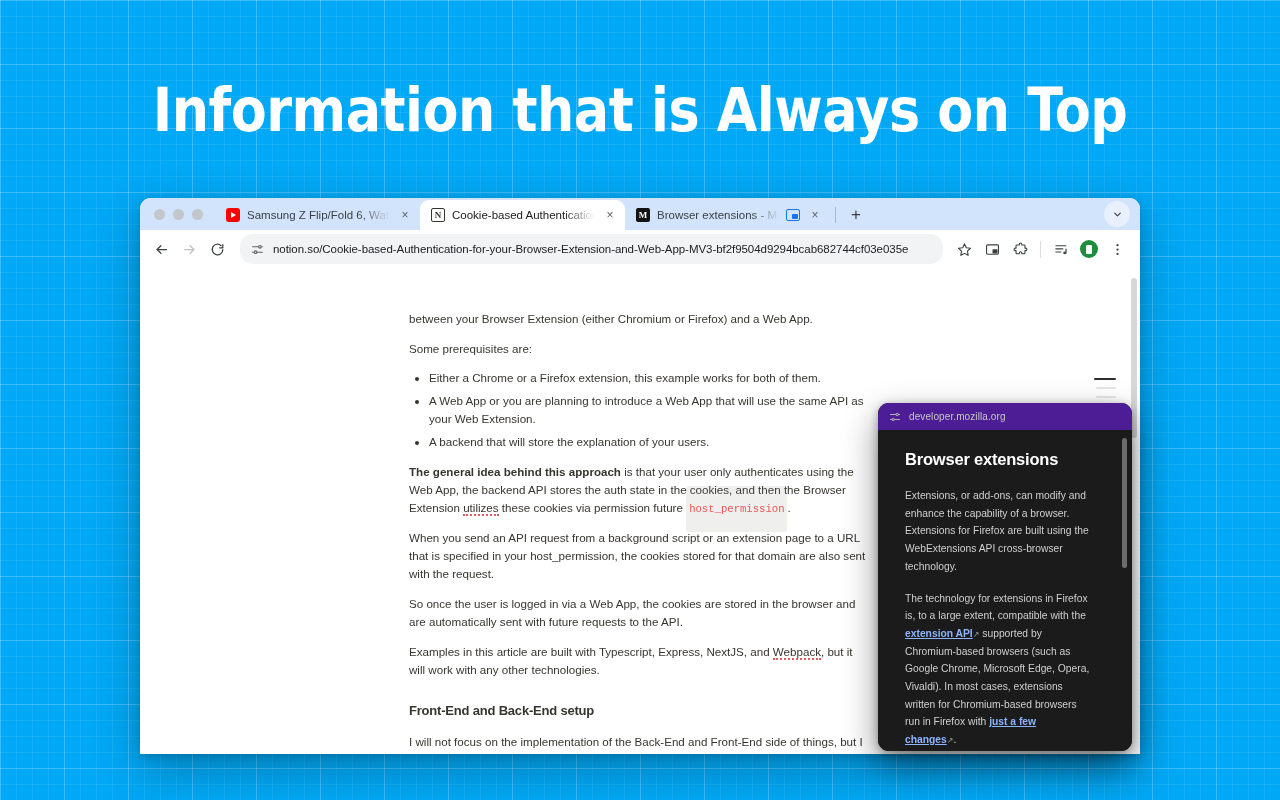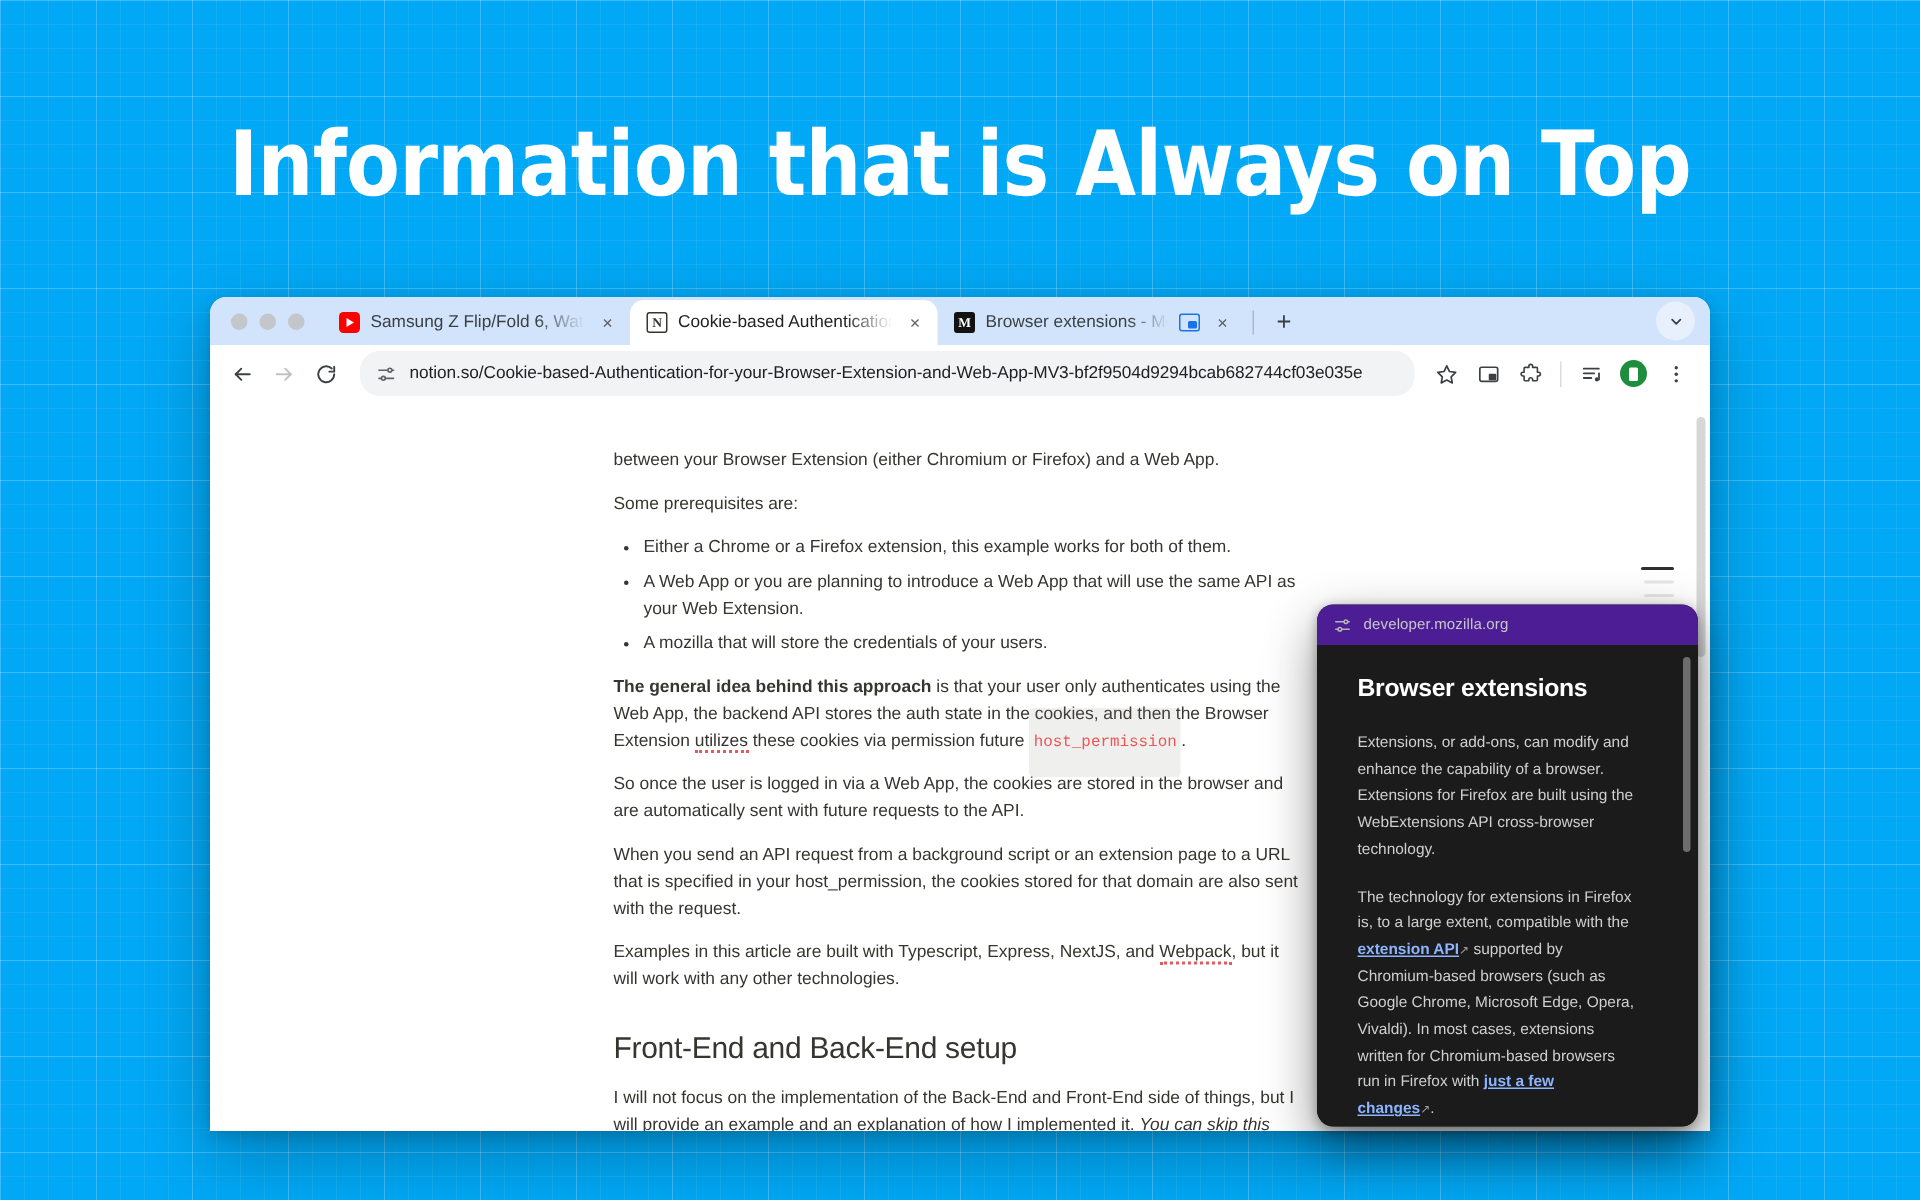--- a/index.html
+++ b/index.html
@@ -219,26 +219,26 @@
     left: 0; top: 0; right: 0;
     padding: 30px 0 0 0;
   }
   .doc {
     width: 462px;
     margin: 0 auto;
     color: #37352f;
     font-size: 11.6px;
     line-height: 1.55;
   }
-  .doc p { margin: 0 0 11px 0; }
+  .doc p { margin: 12px 0 11px 0; }
   .doc ul { margin: 0 0 11px 0; padding-left: 20px; }
   .doc li { margin: 0 0 5px 0; list-style: disc; }
   .doc h2 {
-    font-size: 20px;
-    font-weight: normal;
+    font-size: 13px;
+    font-weight: bold;
     margin: 22px 0 8px 0;
     letter-spacing: -0.2px;
   }
   .doc b { font-weight: bold; }
   .doc i { font-style: italic; }
   .code-inline {
     background: rgba(135,131,120,0.13);
     border-radius: 3px;
     padding: 17px 3px;
     font-family: "Liberation Mono", "DejaVu Sans Mono", monospace;
@@ -472,28 +472,28 @@
       <div class="page">
         <div class="doc">
 
           <p>between your Browser Extension (either Chromium or Firefox) and a Web App.</p>
 
           <p>Some prerequisites are:</p>
 
           <ul>
             <li>Either a Chrome or a Firefox extension, this example works for both of them.</li>
             <li>A Web App or you are planning to introduce a Web App that will use the same API as your Web Extension.</li>
-            <li>A mozilla that will store the credentials of your users.</li>
+            <li>A backend that will store the explanation of your users.</li>
           </ul>
 
           <p><b>The general idea behind this approach</b><span> is that your user only authenticates using the Web App, the backend API stores the auth state in the cookies, and then the Browser Extension </span><span class="spell">utilizes</span><span> these cookies via permission future </span><span class="code-inline">host_permission</span><span>.</span></p>
 
+          <p>When you send an API request from a background script or an extension page to a URL that is specified in your host_permission, the cookies stored for that domain are also sent with the request.</p>
+
           <p>So once the user is logged in via a Web App, the cookies are stored in the browser and are automatically sent with future requests to the API.</p>
-
-          <p>When you send an API request from a background script or an extension page to a URL that is specified in your host_permission, the cookies stored for that domain are also sent with the request.</p>
 
           <p><span>Examples in this article are built with Typescript, Express, NextJS, and </span><span class="spell">Webpack</span><span>, but it will work with any other technologies.</span></p>
 
           <h2>Front-End and Back-End setup</h2>
 
           <p><span>I will not focus on the implementation of the Back-End and Front-End side of things, but I will provide an example and an explanation of how I implemented it. </span><i>You can skip this section if you are only interested in the extension setup.</i></p>
 
         </div>
       </div>
 

